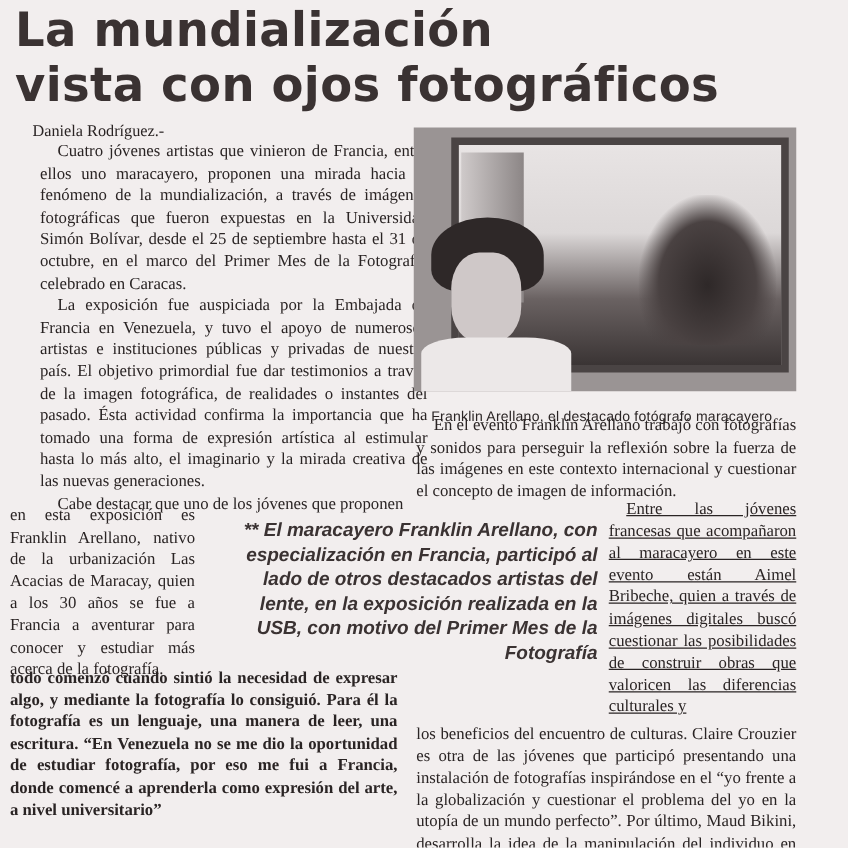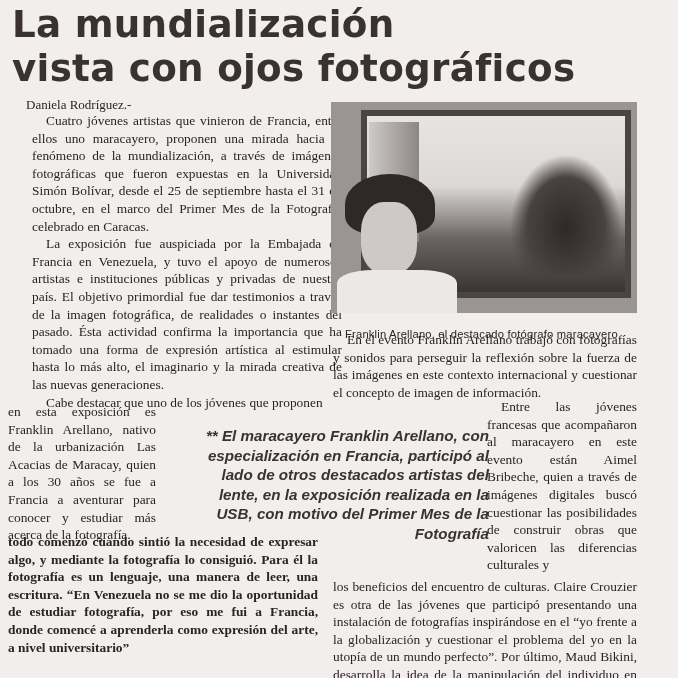--- a/index.html
+++ b/index.html
@@ -21,21 +21,21 @@
     .p { margin: 0; text-indent: 14px; }
     .noindent { text-indent: 0; }
     .byline {
       position: absolute; left: 26px; top: 97px;
       font-weight: normal; font-size: 13px; margin: 0;
     }
     .col-left-top { position: absolute; left: 8px; top: 112px; width: 310px; margin-left: 24px; }
     .col-left-narrow { position: absolute; left: 8px; top: 403px; width: 148px; }
     .col-left-bottom { position: absolute; left: 8px; top: 533px; width: 310px; font-weight: bold; }
     .col-right-top { position: absolute; left: 333px; top: 331px; width: 304px; }
-    .col-right-narrow { position: absolute; left: 487px; top: 398px; width: 150px; }
+    .col-right-narrow { position: absolute; left: 487px; top: 398px; width: 150px; text-decoration: underline; }
     .col-right-bottom { position: absolute; left: 333px; top: 578px; width: 304px; }
     .photo {
       position: absolute; left: 331px; top: 102px; width: 306px; height: 211px;
       background: #9a9494; overflow: hidden;
     }
     .frame {
       position: absolute; left: 30px; top: 8px; width: 270px; height: 188px;
       border: 6px solid #4a4444; box-sizing: border-box;
       background: linear-gradient(180deg, #e8e4e4 0%, #dcd8d8 40%, #6a6262 70%, #3a3434 100%);
     }
@@ -64,21 +64,21 @@
     .caption {
       position: absolute; left: 333px; top: 316px;
       font-family: "Liberation Sans", "DejaVu Sans", sans-serif;
       font-weight: normal; font-size: 11.2px; letter-spacing: 0.2px;
       color: #2a2424; margin: 12px; white-space: nowrap;
     }
     .pullquote {
       position: absolute; left: 180px; top: 411px; width: 294px;
       font-family: "Liberation Sans", "DejaVu Sans", sans-serif;
       font-weight: bold; font-style: italic; font-size: 15.2px; line-height: 19.5px;
-      color: #3a3232; text-align: right; margin: 15px;
+      color: #3a3232; text-align: right; margin: 4px;
     }
   </style>
 </head>
 <body>
 
 <h1 class="headline">
   <span>La mundialización</span><br>
   <span>vista con ojos fotográficos</span>
 </h1>
 

